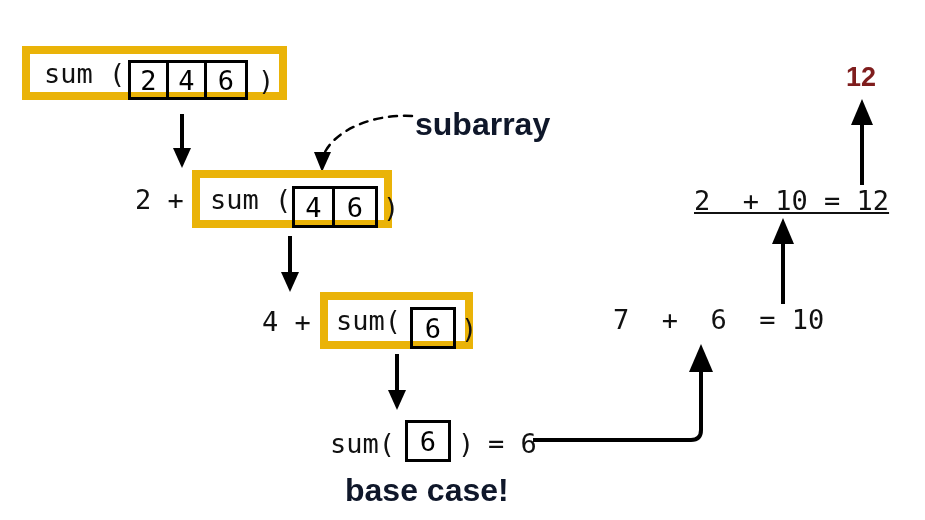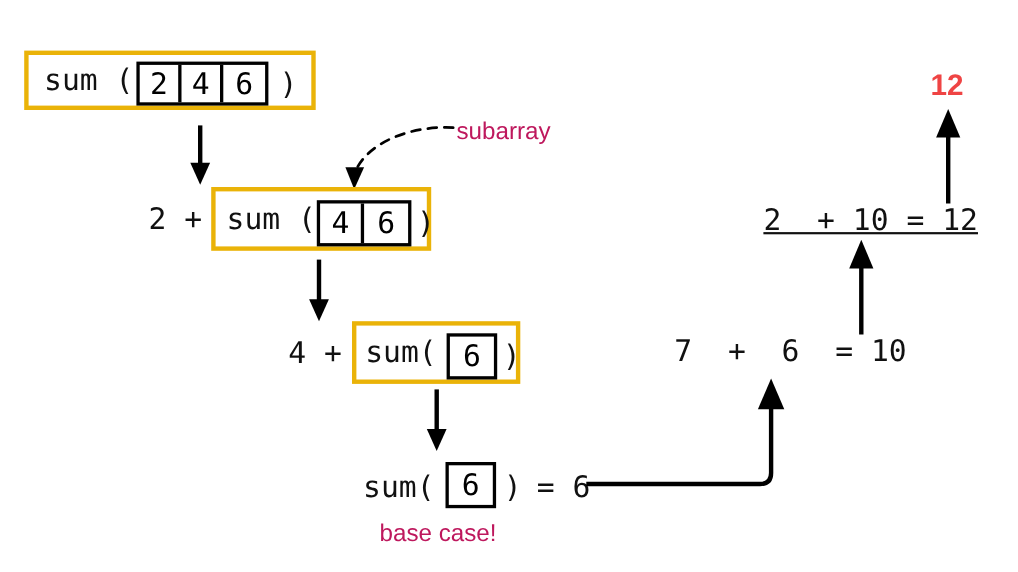--- a/index.html
+++ b/index.html
@@ -12,21 +12,21 @@
     width: 925px;
     height: 520px;
     background: #ffffff;
     overflow: hidden;
     font-family: "DejaVu Sans Mono", monospace;
   }
   .abs { position: absolute; }
 
   
   .callbox {
-    border: 4px solid #eab308;
+    border: 8px solid #eab308;
     background: #ffffff;
     display: flex;
     align-items: center;
     box-sizing: border-box;
   }
   .calltext {
     font-family: "DejaVu Sans Mono", monospace;
     font-size: 27px;
     color: #111111;
     white-space: pre;
@@ -55,30 +55,31 @@
   
   .mono {
     font-family: "DejaVu Sans Mono", monospace;
     font-size: 27px;
     color: #111111;
     white-space: pre;
     line-height: 1;
   }
   .sans {
     font-family: "Liberation Sans", sans-serif;
-    font-size: 22px;
-    color: #be185d;
+    font-size: 32px;
+    color: #0f172a;
     white-space: pre;
     line-height: 1;
+    font-weight: bold;
   }
   .sans-bold {
     font-family: "Liberation Sans", sans-serif;
     font-weight: bold;
     font-size: 27px;
-    color: #ef4444;
+    color: #7f1d1d;
     white-space: pre;
     line-height: 1;
   }
   svg { overflow: visible; }
 </style>
 </head>
 <body>
 
 <div id="canvas">
 

